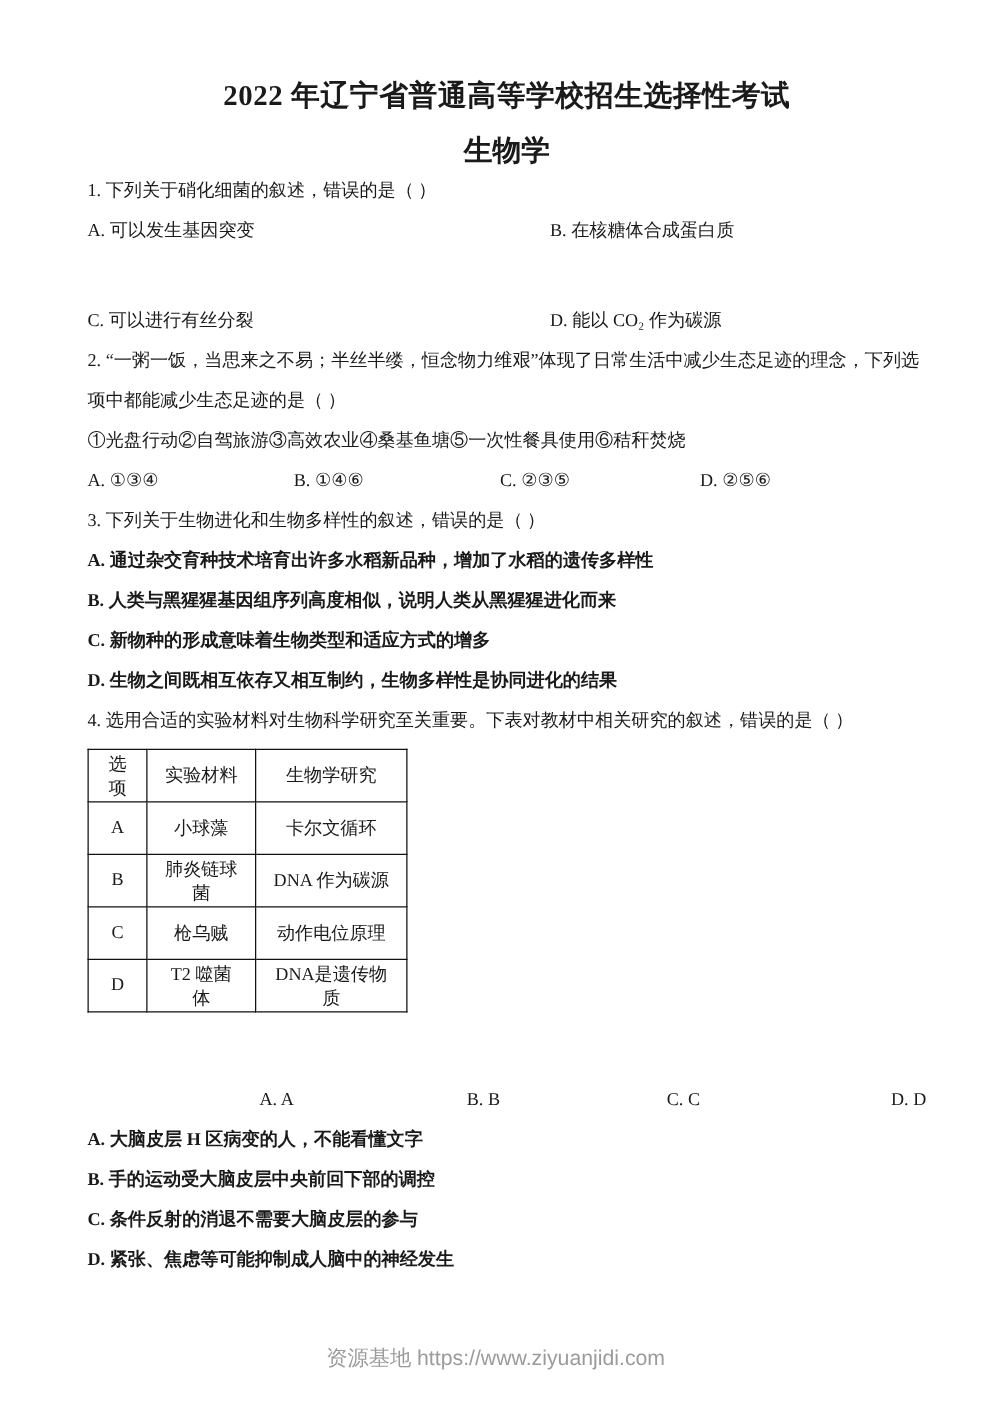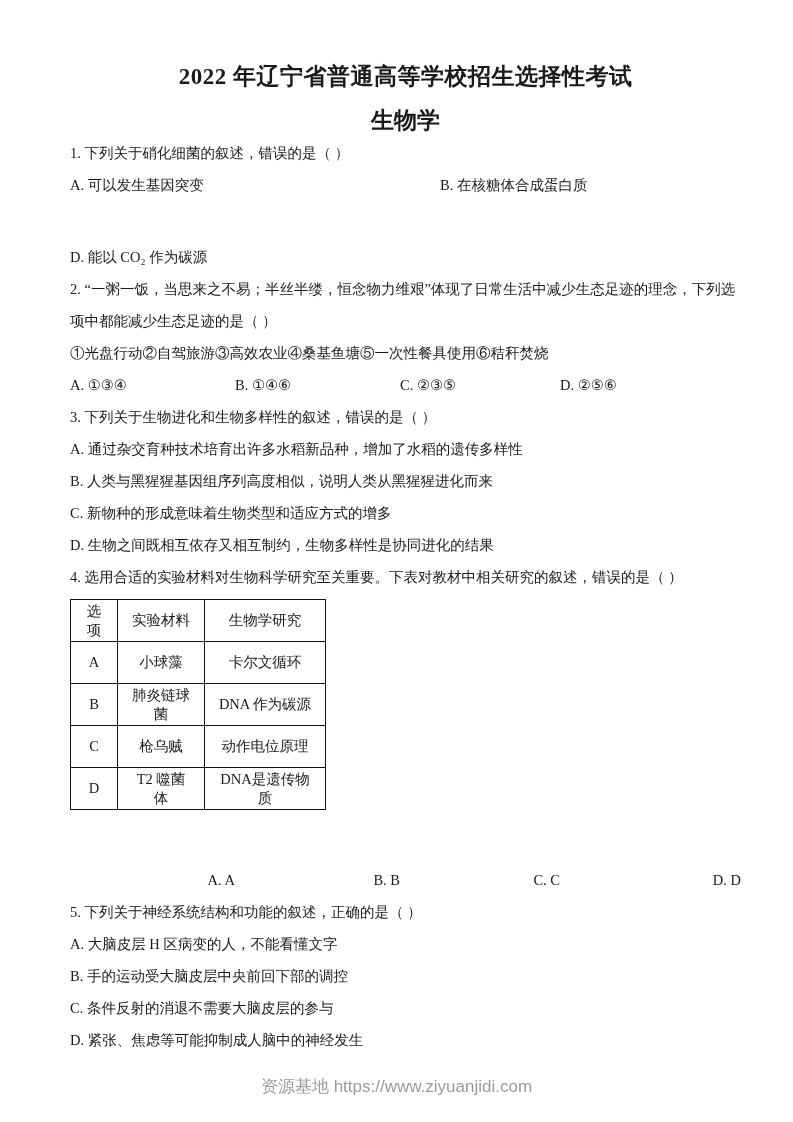--- a/index.html
+++ b/index.html
@@ -48,21 +48,21 @@
   .stem {  }
   .opts-2 {
     display: grid;
     grid-template-columns: 330px 1fr;
     gap: 40px;
   }
   .opts-4 {
     display: grid;
     grid-template-columns: 165px 165px 160px 1fr;
   }
-  .opts-1 .line { display: block; }
+  .opts-1 .line { display: block; font-weight: bold; }
   .q-table {
     border-collapse: collapse;
     margin: 6px 0 0 0;
   }
   .q-table th, .q-table td {
     border: 1px solid #111111;
     font-weight: normal;
     font-size: 14.5px;
     text-align: center;
     height: 41px;
@@ -93,20 +93,21 @@
   <div class="content">
 
     <div class="doc-title">2022 年辽宁省普通高等学校招生选择性考试</div>
     <div class="doc-subtitle">生物学</div>
 
 
     <div class="line stem">1. 下列关于硝化细菌的叙述，错误的是（      ）</div>
     <div class="opts-2">
       <div class="line">A. 可以发生基因突变</div>
       <div class="line">B. 在核糖体合成蛋白质</div>
+      <div class="line">C. 可以进行有丝分裂</div>
       <div class="line">D. 能以 CO₂ 作为碳源</div>
     </div>
 
     <div class="line stem">2. “一粥一饭，当思来之不易；半丝半缕，恒念物力维艰”体现了日常生活中减少生态足迹的理念，下列选项中都能减少生态足迹的是（      ）</div>
     <div class="line">①光盘行动②自驾旅游③高效农业④桑基鱼塘⑤一次性餐具使用⑥秸秆焚烧</div>
     <div class="opts-4">
       <div class="line">A. ①③④</div>
       <div class="line">B. ①④⑥</div>
       <div class="line">C. ②③⑤</div>
       <div class="line">D. ②⑤⑥</div>
@@ -152,21 +153,20 @@
         </tr>
       </tbody>
     </table>
     <div class="opts-4 after-table">
       <div class="line">A. A</div>
       <div class="line">B. B</div>
       <div class="line">C. C</div>
       <div class="line">D. D</div>
     </div>
 
-    <div class="line stem">5. 下列关于神经系统结构和功能的叙述，正确的是（      ）</div>
     <div class="opts-1">
       <div class="line">A. 大脑皮层 H 区病变的人，不能看懂文字</div>
       <div class="line">B. 手的运动受大脑皮层中央前回下部的调控</div>
       <div class="line">C. 条件反射的消退不需要大脑皮层的参与</div>
       <div class="line">D. 紧张、焦虑等可能抑制成人脑中的神经发生</div>
     </div>
 
   </div>
 
   <div class="footer">资源基地 https://www.ziyuanjidi.com</div>

